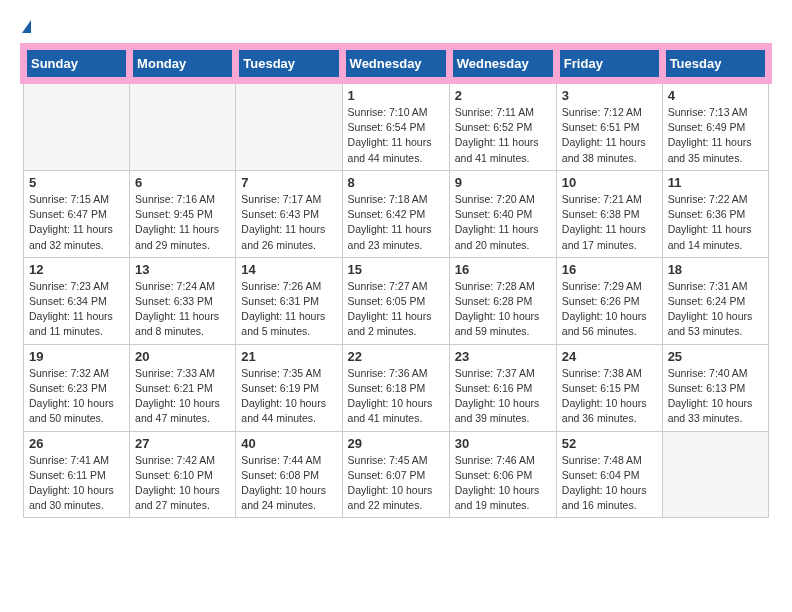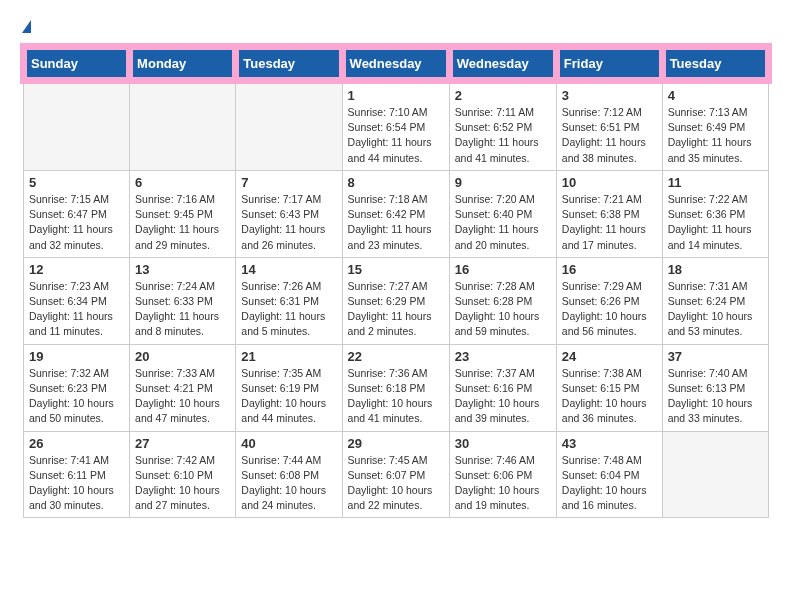--- a/index.html
+++ b/index.html
@@ -205,21 +205,21 @@
         </td>
         <td>
           <span class="day-number">14</span>
           <div class="day-info">Sunrise: 7:26 AM
 Sunset: 6:31 PM
 Daylight: 11 hours and 5 minutes.</div>
         </td>
         <td>
           <span class="day-number">15</span>
           <div class="day-info">Sunrise: 7:27 AM
-Sunset: 6:29 PM
+Sunset: 6:05 PM
 Daylight: 11 hours and 2 minutes.</div>
         </td>
         <td>
           <span class="day-number">16</span>
           <div class="day-info">Sunrise: 7:28 AM
 Sunset: 6:28 PM
 Daylight: 10 hours and 59 minutes.</div>
         </td>
         <td>
           <span class="day-number">16</span>
@@ -237,21 +237,21 @@
       <tr class="week-row">
         <td>
           <span class="day-number">19</span>
           <div class="day-info">Sunrise: 7:32 AM
 Sunset: 6:23 PM
 Daylight: 10 hours and 50 minutes.</div>
         </td>
         <td>
           <span class="day-number">20</span>
           <div class="day-info">Sunrise: 7:33 AM
-Sunset: 4:21 PM
+Sunset: 6:21 PM
 Daylight: 10 hours and 47 minutes.</div>
         </td>
         <td>
           <span class="day-number">21</span>
           <div class="day-info">Sunrise: 7:35 AM
 Sunset: 6:19 PM
 Daylight: 10 hours and 44 minutes.</div>
         </td>
         <td>
           <span class="day-number">22</span>
@@ -265,21 +265,21 @@
 Sunset: 6:16 PM
 Daylight: 10 hours and 39 minutes.</div>
         </td>
         <td>
           <span class="day-number">24</span>
           <div class="day-info">Sunrise: 7:38 AM
 Sunset: 6:15 PM
 Daylight: 10 hours and 36 minutes.</div>
         </td>
         <td>
-          <span class="day-number">37</span>
+          <span class="day-number">25</span>
           <div class="day-info">Sunrise: 7:40 AM
 Sunset: 6:13 PM
 Daylight: 10 hours and 33 minutes.</div>
         </td>
       </tr>
       <tr class="week-row">
         <td>
           <span class="day-number">26</span>
           <div class="day-info">Sunrise: 7:41 AM
 Sunset: 6:11 PM
@@ -303,21 +303,21 @@
 Sunset: 6:07 PM
 Daylight: 10 hours and 22 minutes.</div>
         </td>
         <td>
           <span class="day-number">30</span>
           <div class="day-info">Sunrise: 7:46 AM
 Sunset: 6:06 PM
 Daylight: 10 hours and 19 minutes.</div>
         </td>
         <td>
-          <span class="day-number">43</span>
+          <span class="day-number">52</span>
           <div class="day-info">Sunrise: 7:48 AM
 Sunset: 6:04 PM
 Daylight: 10 hours and 16 minutes.</div>
         </td>
         <td class="empty"></td>
       </tr>
     </tbody>
 </table>
 
 </body></html>

